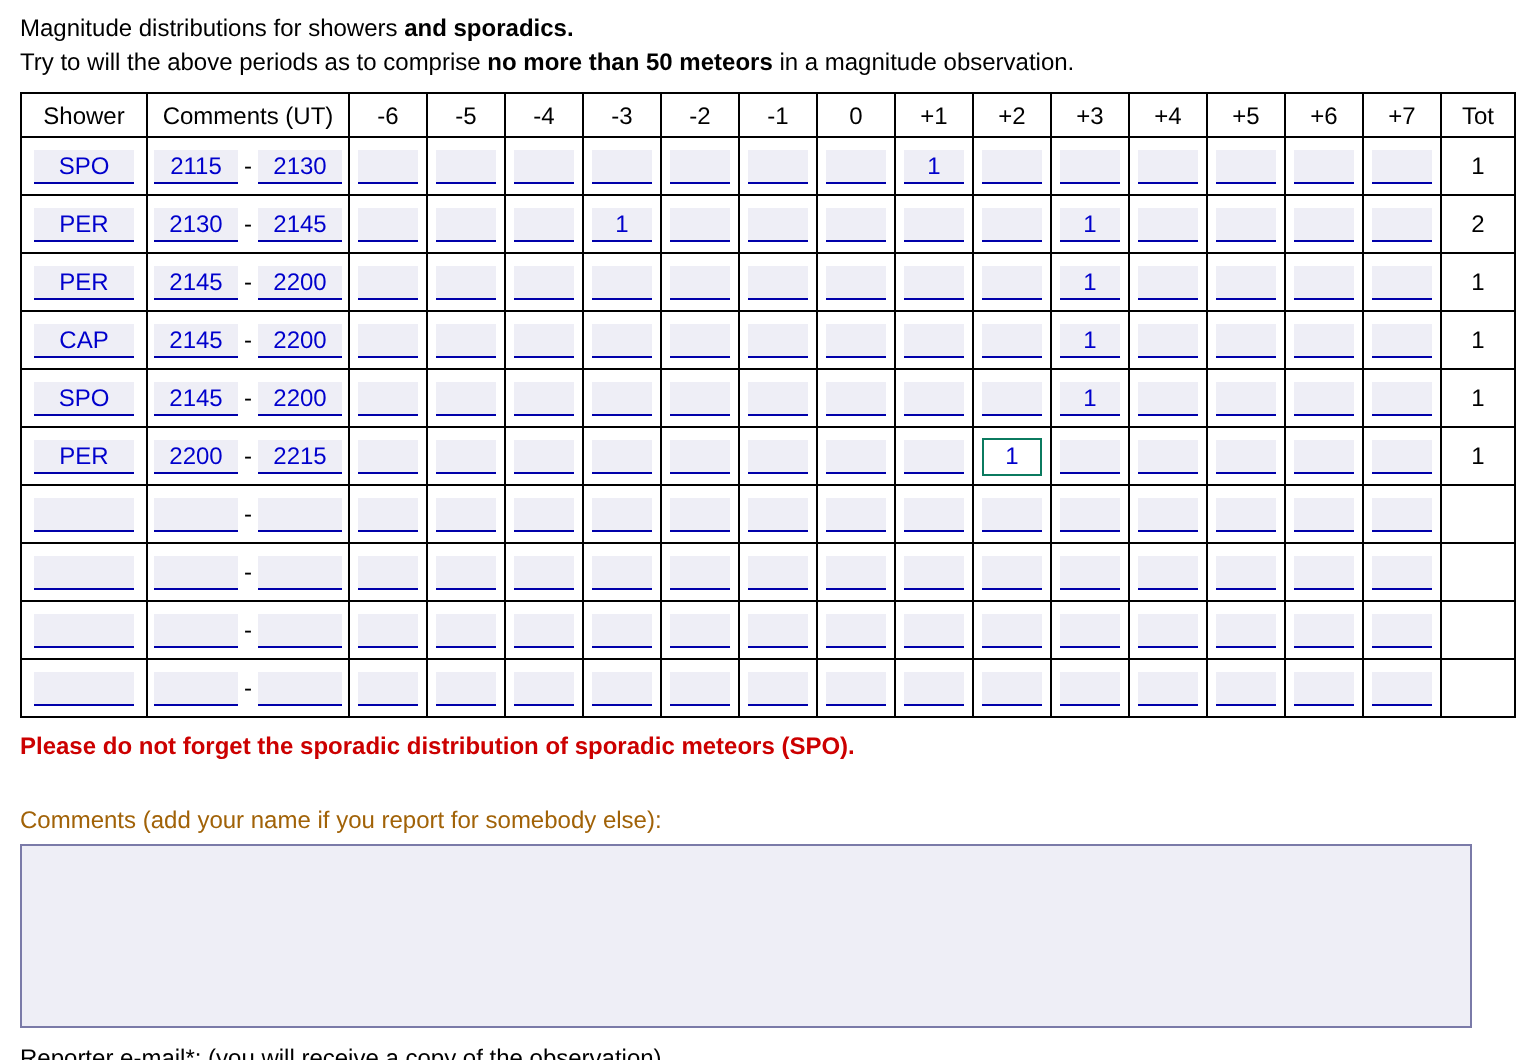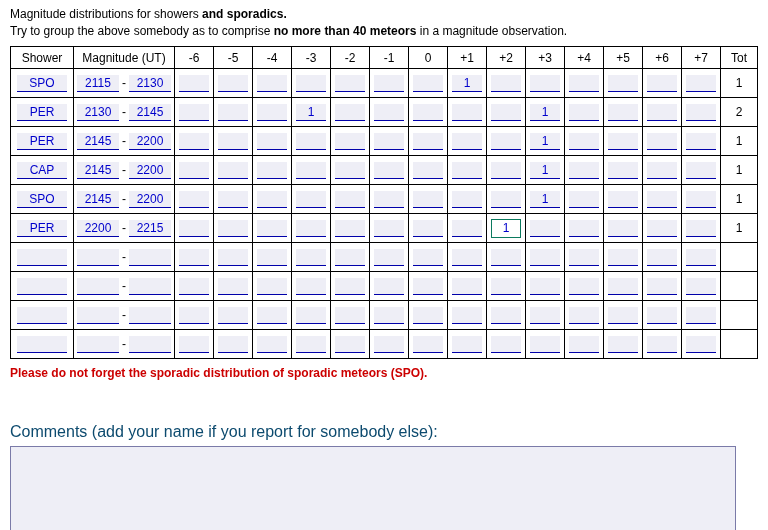--- a/index.html
+++ b/index.html
@@ -90,23 +90,23 @@
     color: #000;
     font-size: 12px;
   }
   .warn {
     color: #cc0000;
     font-weight: bold;
     font-size: 12px;
     margin: 7px 0 0 10px;
   }
   .comments-label {
-    margin: 43px 0 0 10px;
-    font-size: 16px;
-    color: #0c4a6e;
+    margin: 23px 0 0 10px;
+    font-size: 12px;
+    color: #a16207;
   }
   textarea.comments {
     display: block;
     margin: 5px 0 0 10px;
     width: 726px;
     height: 92px;
     background: #eeeef6;
     border: 1px solid #7a7aa8;
     font-family: "Liberation Sans", sans-serif;
     font-size: 12px;
@@ -121,28 +121,28 @@
     color: #000;
   }
 </style>
 </head>
 <body>
 
 <div class="page">
 
   <div class="intro">
     <div><span>Magnitude distributions for showers </span><b>and sporadics.</b></div>
-    <div><span>Try to group the above somebody as to comprise </span><b>no more than 40 meteors</b><span> in a magnitude observation.</span></div>
+    <div><span>Try to will the above periods as to comprise </span><b>no more than 50 meteors</b><span> in a magnitude observation.</span></div>
   </div>
 
   <table class="magtable">
     <thead>
       <tr id="header-row">
         <th class="shower-h">Shower</th>
-        <th class="interval-h">Magnitude (UT)</th>
+        <th class="interval-h">Comments (UT)</th>
 
         <th class="mag-h">-6</th>
           <th class="mag-h">-5</th>
           <th class="mag-h">-4</th>
           <th class="mag-h">-3</th>
           <th class="mag-h">-2</th>
           <th class="mag-h">-1</th>
           <th class="mag-h">0</th>
           <th class="mag-h">+1</th>
           <th class="mag-h">+2</th>

